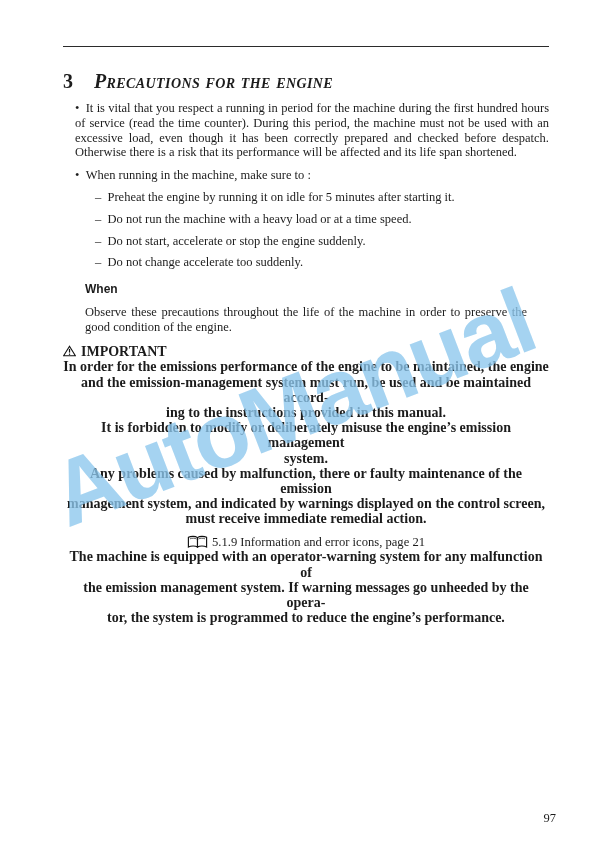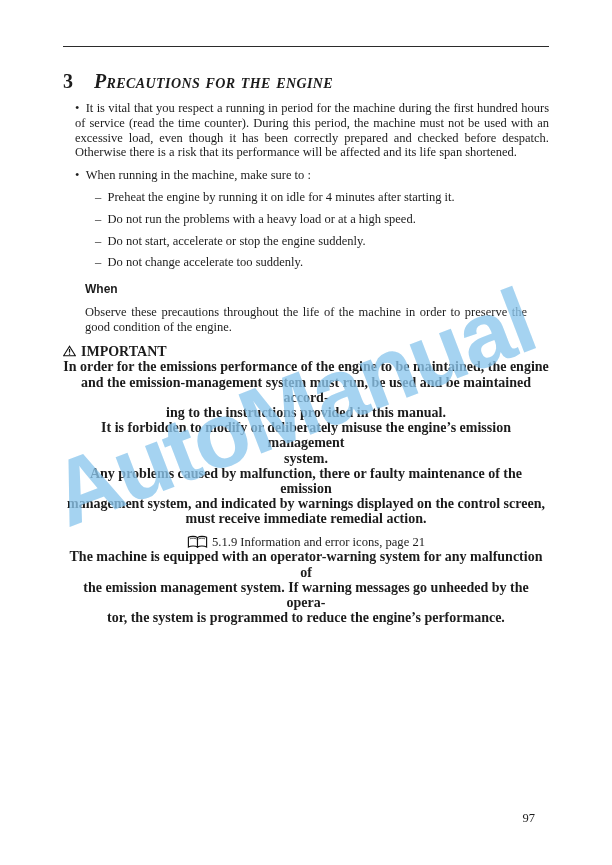--- a/index.html
+++ b/index.html
@@ -68,21 +68,21 @@
     position:absolute; left:56px; top:452px;
     font-family:"Liberation Sans", sans-serif;
     font-weight:bold; font-size:92px; line-height:92px;
     letter-spacing:-2px;
     color:rgba(140,198,237,0.78);
     transform:rotate(-21deg); transform-origin:0 50%;
     pointer-events:none; z-index:5;
     user-select:none;
   }
   .page-number {
-    position:absolute; top:811px; right:77px;
+    position:absolute; top:811px; right:56px;
     font-size:12.5px;
   }
 </style>
 </head>
 <body>
 
 <div class="page">
 
   <div class="top-rule"></div>
 
@@ -90,22 +90,22 @@
     <h1 class="heading">
       <span class="sec-num">3</span>
       <span class="sec-title">Precautions for the engine</span>
     </h1>
 
     <div class="body-text">
       <p class="bullet-p">It is vital that you respect a running in period for the machine during the first hundred hours of service (read the time counter). During this period, the machine must not be used with an excessive load, even though it has been correctly prepared and checked before despatch. Otherwise there is a risk that its performance will be affected and its life span shortened.</p>
 
       <p class="bullet-p">When running in the machine, make sure to :</p>
 
-      <p class="dash-p">Preheat the engine by running it on idle for 4 minutes after starting it.</p>
-      <p class="dash-p">Do not run the problems with a heavy load or at a high speed.</p>
+      <p class="dash-p">Preheat the engine by running it on idle for 5 minutes after starting it.</p>
+      <p class="dash-p">Do not run the machine with a heavy load or at a time speed.</p>
       <p class="dash-p">Do not start, accelerate or stop the engine suddenly.</p>
       <p class="dash-p">Do not change accelerate too suddenly.</p>
 
       <p class="note-label">When</p>
       <p class="note-text">Observe these precautions throughout the life of the machine in order to preserve the good condition of the engine.</p>
 
       <div class="important-head">
         <span><svg width="13" height="12" viewBox="0 0 20 18">
           <path d="M10 1.6 L19 16.4 H1 Z" fill="none" stroke="#111" stroke-width="1.7"></path>
           <rect x="9.1" y="5.8" width="1.9" height="5.6" fill="#111"></rect>

